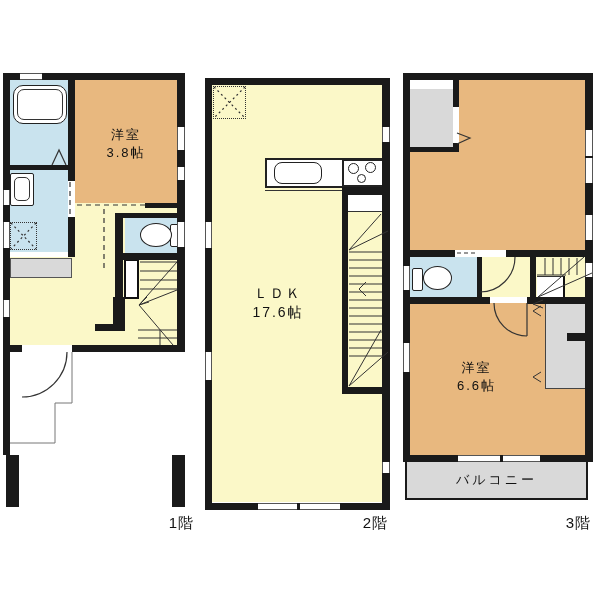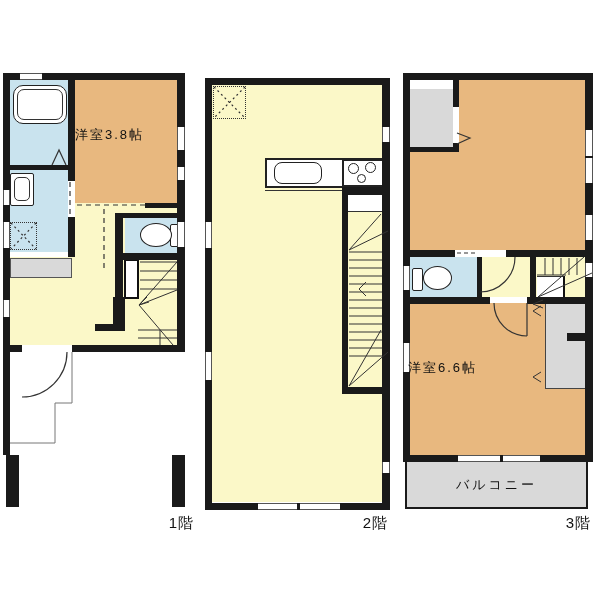--- a/index.html
+++ b/index.html
@@ -6,21 +6,21 @@
   #canvas{position:relative;width:600px;height:600px;background:var(--background,#fff);
           font-family:"Liberation Sans","DejaVu Sans",sans-serif;overflow:hidden;}
   .abs{position:absolute;box-sizing:border-box;}
   .fill{position:absolute;}
   .w{position:absolute;background:var(--wall,#1a1a1a);}
   .wh{position:absolute;background:#fff;border-top:1px solid #555;border-bottom:1px solid #555;box-sizing:border-box;}
   .wv{position:absolute;background:#fff;border-left:1px solid #555;border-right:1px solid #555;box-sizing:border-box;}
   .gap{position:absolute;background:#fff;}
   .fx{position:absolute;background:#fff;border:1.5px solid #222;box-sizing:border-box;}
   .thin{position:absolute;background:#333;}
-  .room-label{position:absolute;display:flex;flex-direction:row;align-items:center;
+  .room-label{position:absolute;display:flex;flex-direction:column;align-items:center;
               color:#111;font-size:13px;line-height:1.35;letter-spacing:2px;text-align:center;}
   .floor-label{position:absolute;color:#111;font-size:15px;text-align:right;letter-spacing:1px;}
   svg.overlay{position:absolute;left:0;top:0;pointer-events:none;}
   .balcony{position:absolute;background:var(--gray,#d9d9d9);
            border:2px solid var(--wall,#1a1a1a);border-top:none;display:flex;
            align-items:center;justify-content:center;color:#111;font-size:13px;letter-spacing:3px;box-sizing:border-box;}
 </style>
 </head>
 <body>
 
@@ -135,21 +135,21 @@
     <div class="gap" style="left:478px;top:250px;width:28px;height:7px;"></div>
     <div class="wv" style="left:585px;top:130px;width:8px;height:26px;"></div>
     <div class="wv" style="left:585px;top:158px;width:8px;height:25px;"></div>
     <div class="wv" style="left:585px;top:215px;width:8px;height:25px;"></div>
     <div class="wv" style="left:585px;top:263px;width:8px;height:14px;"></div>
     <div class="wv" style="left:403px;top:266px;width:7px;height:24px;"></div>
     <div class="wv" style="left:403px;top:343px;width:7px;height:29px;"></div>
     <div class="wh" style="left:458px;top:455px;width:42px;height:7px;"></div>
     <div class="wh" style="left:503px;top:455px;width:37px;height:7px;"></div>
 
-    <div class="balcony" style="left:405px;top:462px;width:183px;height:47px;">
+    <div class="balcony" style="left:405px;top:462px;width:183px;height:38px;">
       <span>バルコニー</span>
     </div>
   </div>
 
   <svg class="overlay" width="600" height="600" viewBox="0 0 600 600">
     <g stroke="#333" stroke-width="1.2" fill="none">
 
       <path d="M52 165 L59 150 L66 165"></path>
 
       <path d="M77 205 H145" stroke-dasharray="5 4"></path>
@@ -185,20 +185,24 @@
       <path d="M543 300 L533 304 L543 308" stroke-width="1"></path>
 
       <path d="M541 306 L533 311 L541 316 M541 372 L533 377 L541 382" stroke-width="1"></path>
     </g>
   </svg>
 
   <div class="room-label" style="left:75px;top:126px;width:102px;">
     <span>洋室</span>
     <span>3.8帖</span>
   </div>
+  <div class="room-label" style="left:212px;top:284px;width:132px;font-size:14px;">
+    <span>ＬＤＫ</span>
+    <span>17.6帖</span>
+  </div>
   <div class="room-label" style="left:408px;top:359px;width:137px;">
     <span>洋室</span>
     <span>6.6帖</span>
   </div>
 
   <div class="floor-label" style="left:158px;top:514px;width:36px;">1階</div>
   <div class="floor-label" style="left:352px;top:514px;width:36px;">2階</div>
   <div class="floor-label" style="left:555px;top:514px;width:36px;">3階</div>
 
 </div>

